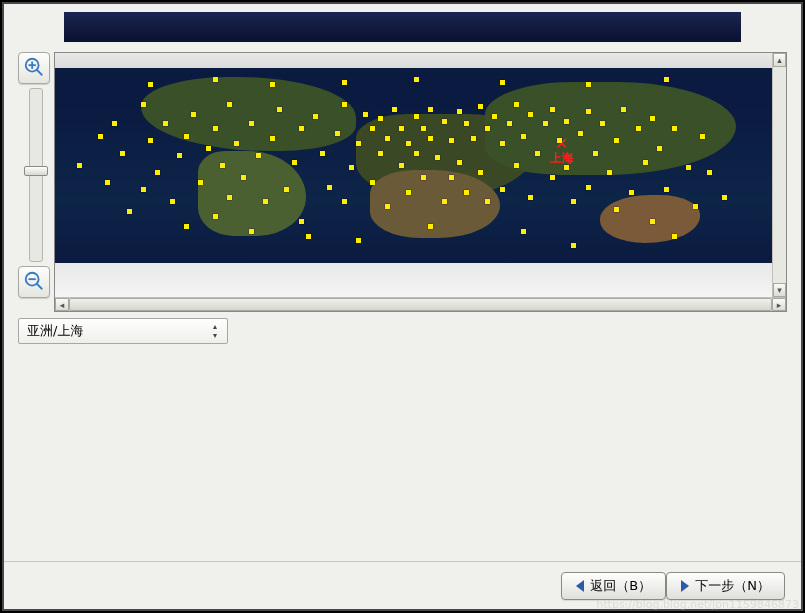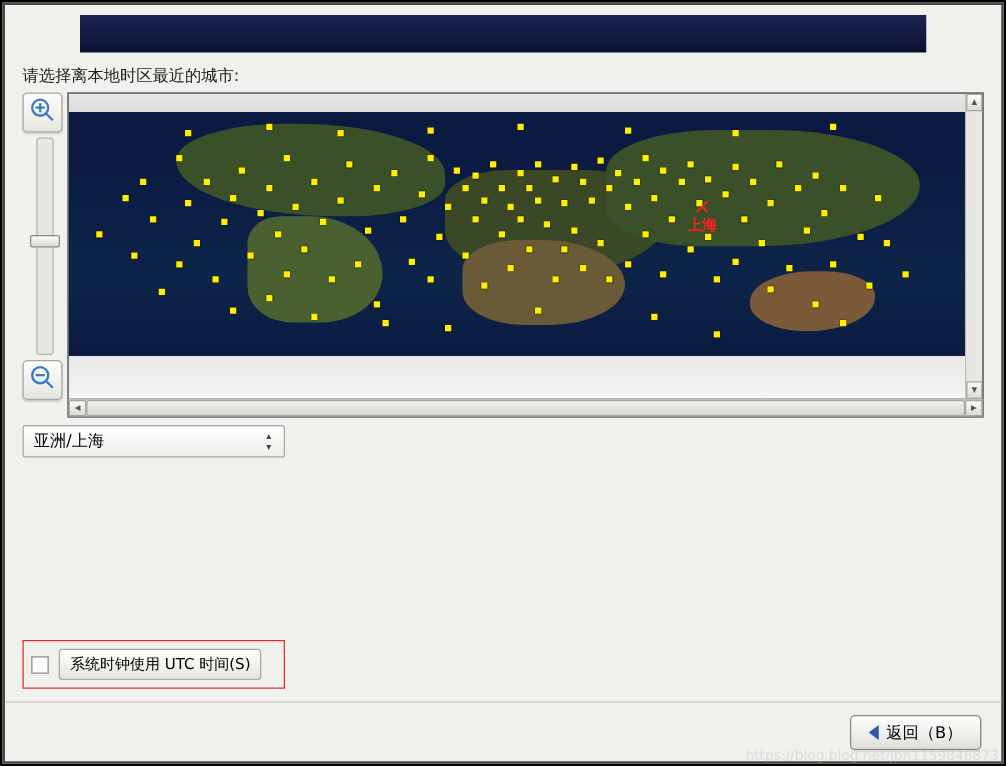--- a/index.html
+++ b/index.html
@@ -263,21 +263,20 @@
 }
 </style>
 </head>
 <body>
 
 <div class="window">
   <div class="header-banner"></div>
 
   <div class="content">
 
-    <div class="prompt-label">请选择离本地时区最近的城市:</div>
 
     <div class="map-area">
       <div class="map-left-controls">
         <div class="zoom-btn">
           <span>
             <svg viewBox="0 0 24 24">
                 <circle cx="10" cy="10" r="7" fill="none" stroke="#3a7ac0" stroke-width="2"></circle>
                 <line x1="15" y1="15" x2="21" y2="21" stroke="#3a7ac0" stroke-width="2"></line>
                 <line x1="10" y1="6" x2="10" y2="14" stroke="#3a7ac0" stroke-width="2"></line>
                 <line x1="6" y1="10" x2="14" y2="10" stroke="#3a7ac0" stroke-width="2"></line>
@@ -460,30 +459,28 @@
 
 
     <div class="combo">
       <span>亚洲/上海</span>
       <div class="stepper">
         <span>▴</span>
           <span>▾</span>
       </div>
     </div>
 
-    <div class="utc-box">
-      <div class="checkbox"></div>
-      <div class="utc-btn">
-        <span>系统时钟使用 UTC 时间(S)</span>
-      </div>
-    </div>
 
   </div>
 
   <div class="footer">
     <div class="nav-btn">
       <span class="arrow-left"></span>
       <span>返回（B）</span>
     </div>
+    <div class="nav-btn">
+      <span class="arrow-right"></span>
+      <span>下一步（N）</span>
+    </div>
   </div>
 
   <div class="watermark">https://blog.blog.net/jpn1159846873</div>
 </div>
 
 </body></html>

